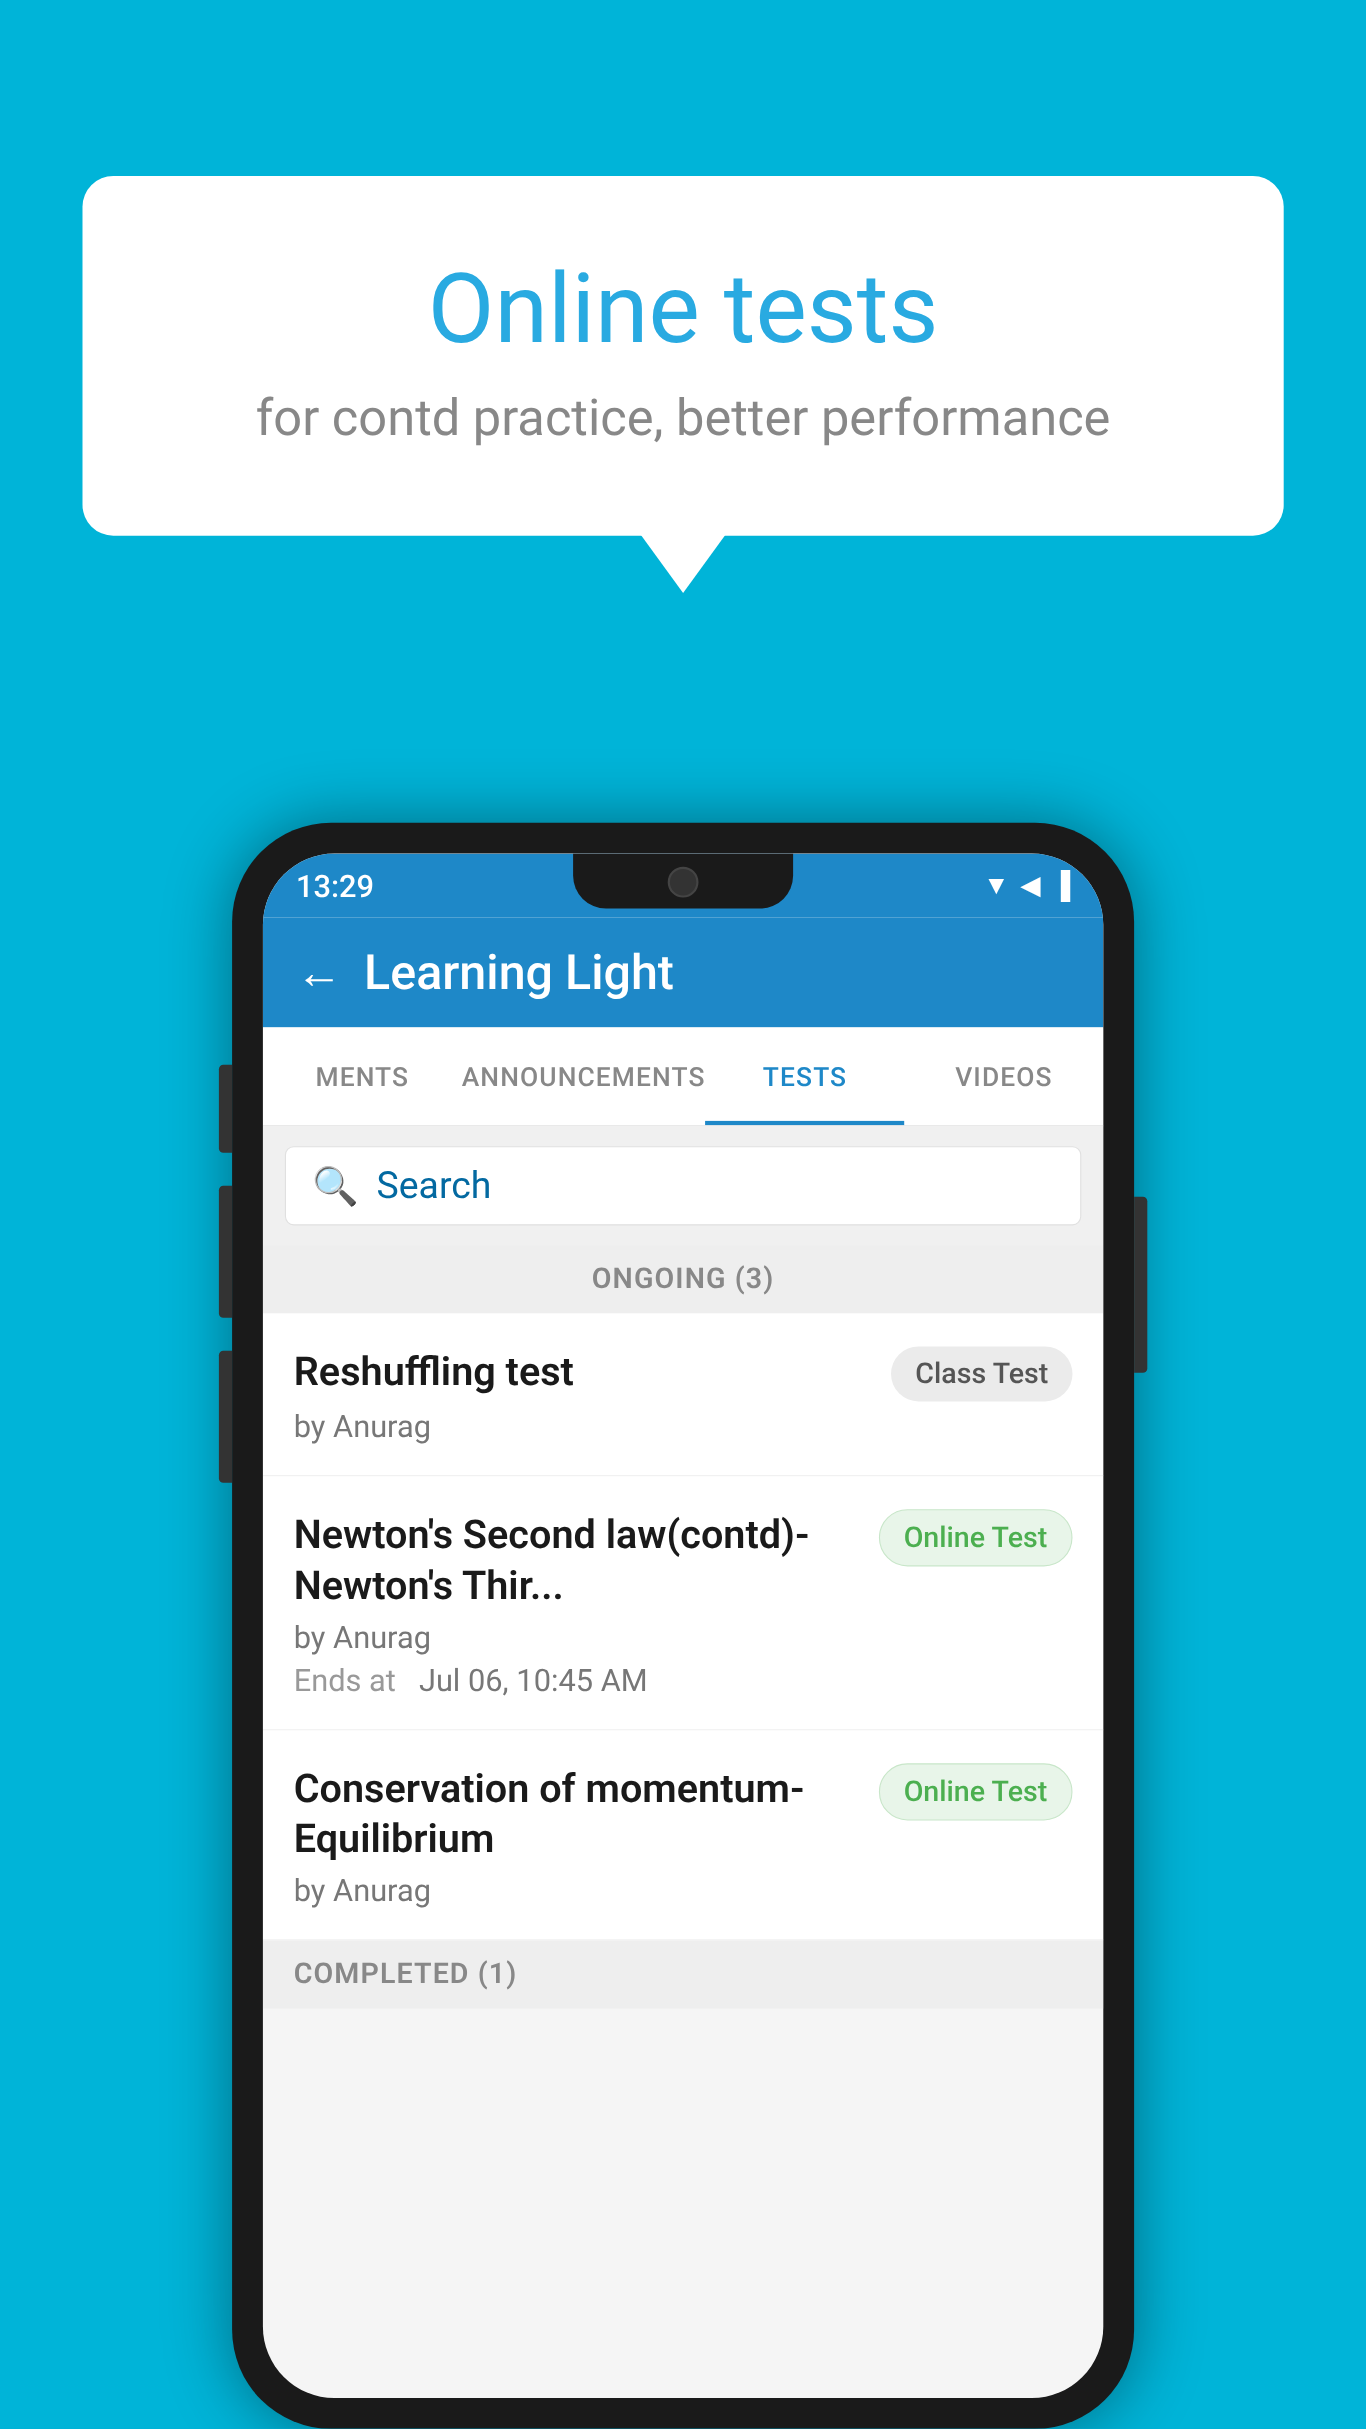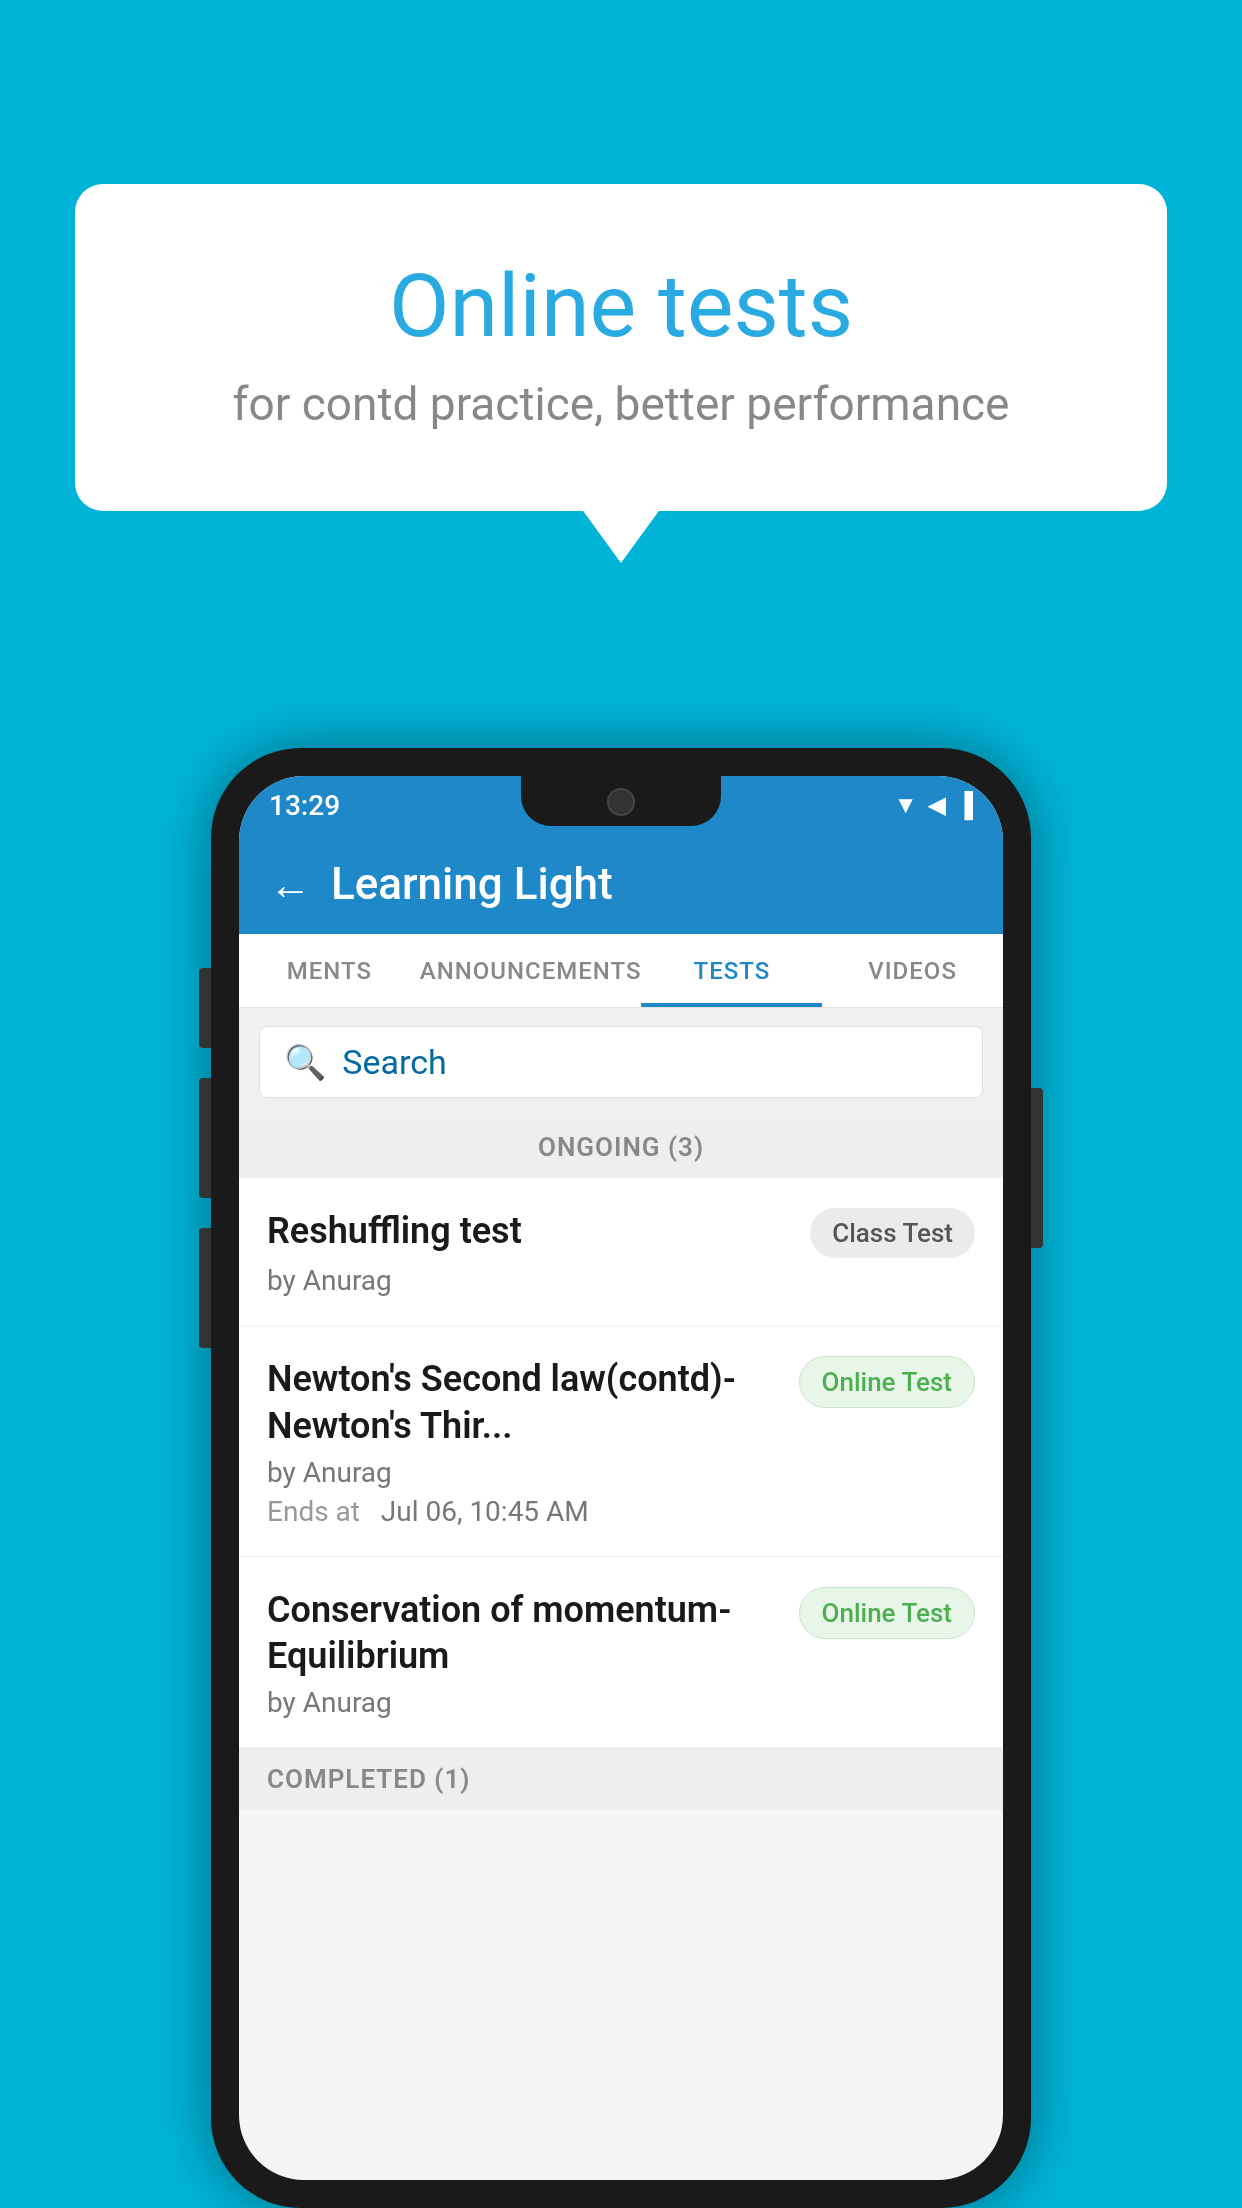--- a/index.html
+++ b/index.html
@@ -12,21 +12,20 @@
       overflow: hidden;
       position: relative;
     }
 
     
     .speech-bubble-container {
       position: absolute;
       top: 160px;
       left: 75px;
       right: 75px;
-      margin-top: 24px;
     }
 
     .speech-bubble {
       background: white;
       border-radius: 28px;
       padding: 70px 60px 80px;
       text-align: center;
       position: relative;
     }
 
@@ -196,21 +195,21 @@
 
     .app-bar-title {
       color: white;
       font-size: 44px;
       font-weight: 500;
     }
 
     
     .tabs-bar {
       background: white;
-      height: 74px;
+      height: 90px;
       display: flex;
       align-items: center;
       border-bottom: 1px solid #e0e0e0;
       overflow: hidden;
     }
 
     .tab-item {
       flex: 1;
       height: 100%;
       display: flex;

